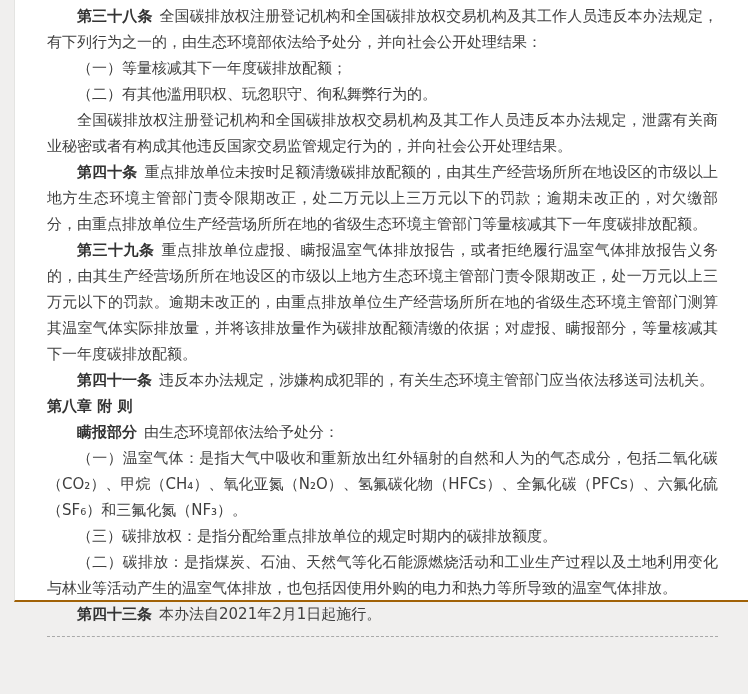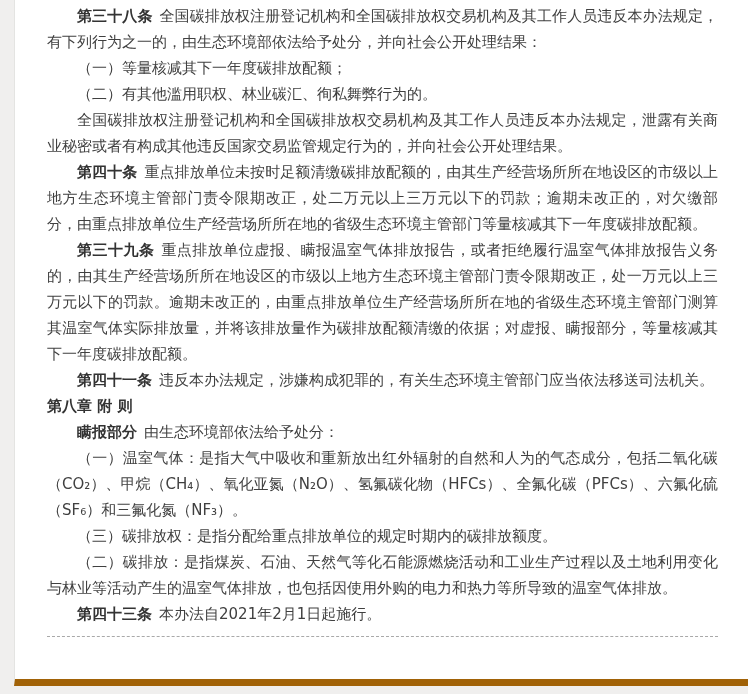--- a/index.html
+++ b/index.html
@@ -10,24 +10,24 @@
     height: 694px;
     background: #f0efee;
     font-family: "DejaVu Sans", "Liberation Sans", sans-serif;
     overflow: hidden;
   }
   .page-panel {
     position: absolute;
     left: 14px;
     top: 0;
     right: 0;
-    height: 686px;
+    height: 602px;
     background: #ffffff;
     border-left: 1px solid #e4e4e2;
-    border-bottom: 7px solid #a16207;
+    border-bottom: 2px solid #a16207;
   }
   .doc-content {
     padding: 3px 30px 0 32px;
   }
   .doc-content p {
     margin: 0;
     font-size: 15px;
     line-height: 26px;
     color: #404040;
     text-indent: 2em;
@@ -50,21 +50,21 @@
     height: 0;
   }
 </style>
 </head>
 <body>
 
 <div class="page-panel">
   <div class="doc-content" id="doc-content">
       <p class="article"><b class="article-no">第三十八条</b><span>全国碳排放权注册登记机构和全国碳排放权交易机构及其工作人员违反本办法规定，有下列行为之一的，由生态环境部依法给予处分，并向社会公开处理结果：</span></p>
       <p class="item"><span>（一）等量核减其下一年度碳排放配额；</span></p>
-      <p class="item"><span>（二）有其他滥用职权、林业碳汇、徇私舞弊行为的。</span></p>
+      <p class="item"><span>（二）有其他滥用职权、玩忽职守、徇私舞弊行为的。</span></p>
       <p class="plain"><span>全国碳排放权注册登记机构和全国碳排放权交易机构及其工作人员违反本办法规定，泄露有关商业秘密或者有构成其他违反国家交易监管规定行为的，并向社会公开处理结果。</span></p>
       <p class="article"><b class="article-no">第四十条</b><span>重点排放单位未按时足额清缴碳排放配额的，由其生产经营场所所在地设区的市级以上地方生态环境主管部门责令限期改正，处二万元以上三万元以下的罚款；逾期未改正的，对欠缴部分，由重点排放单位生产经营场所所在地的省级生态环境主管部门等量核减其下一年度碳排放配额。</span></p>
       <p class="article"><b class="article-no">第三十九条</b><span>重点排放单位虚报、瞒报温室气体排放报告，或者拒绝履行温室气体排放报告义务的，由其生产经营场所所在地设区的市级以上地方生态环境主管部门责令限期改正，处一万元以上三万元以下的罚款。逾期未改正的，由重点排放单位生产经营场所所在地的省级生态环境主管部门测算其温室气体实际排放量，并将该排放量作为碳排放配额清缴的依据；对虚报、瞒报部分，等量核减其下一年度碳排放配额。</span></p>
       <p class="article"><b class="article-no">第四十一条</b><span>违反本办法规定，涉嫌构成犯罪的，有关生态环境主管部门应当依法移送司法机关。</span></p>
       <p class="chapter"><span>第八章 附 则</span></p>
       <p class="article"><b class="article-no">瞒报部分</b><span>由生态环境部依法给予处分：</span></p>
       <p class="item"><span>（一）温室气体：是指大气中吸收和重新放出红外辐射的自然和人为的气态成分，包括二氧化碳（CO₂）、甲烷（CH₄）、氧化亚氮（N₂O）、氢氟碳化物（HFCs）、全氟化碳（PFCs）、六氟化硫（SF₆）和三氟化氮（NF₃）。</span></p>
       <p class="item"><span>（三）碳排放权：是指分配给重点排放单位的规定时期内的碳排放额度。</span></p>
       <p class="item"><span>（二）碳排放：是指煤炭、石油、天然气等化石能源燃烧活动和工业生产过程以及土地利用变化与林业等活动产生的温室气体排放，也包括因使用外购的电力和热力等所导致的温室气体排放。</span></p>
       <p class="article"><b class="article-no">第四十三条</b><span>本办法自2021年2月1日起施行。</span></p>

